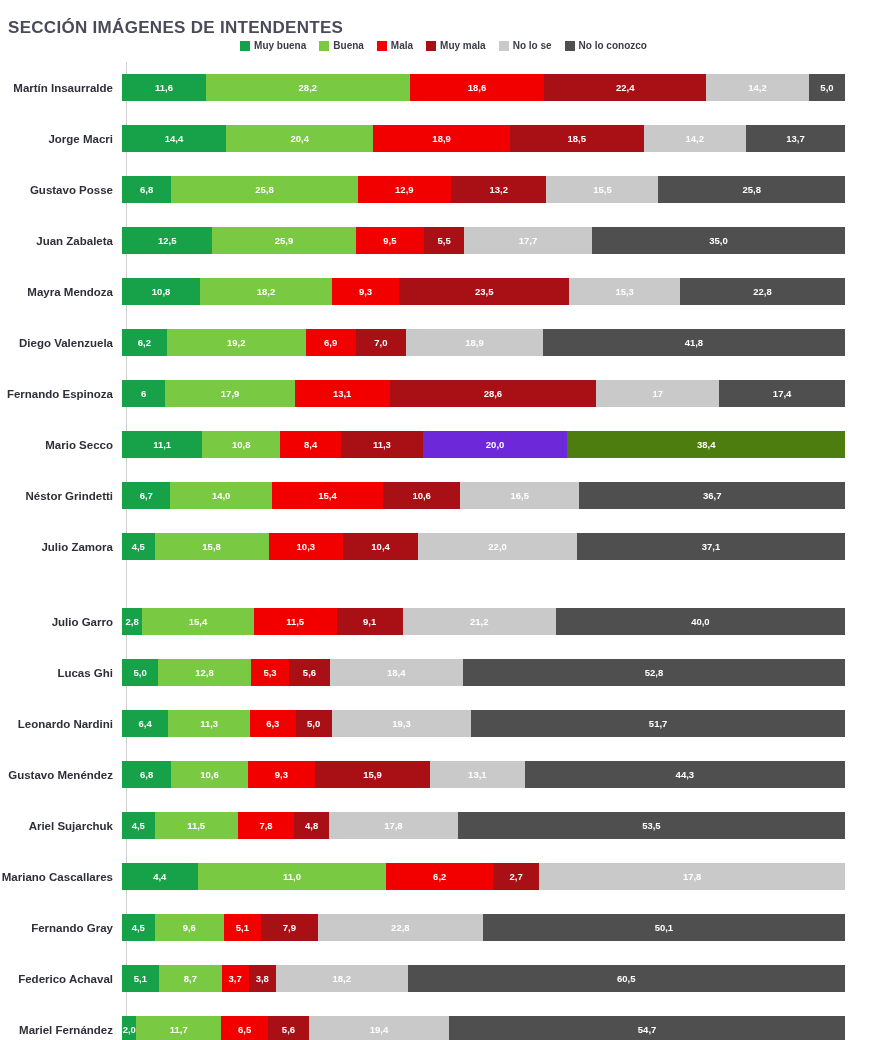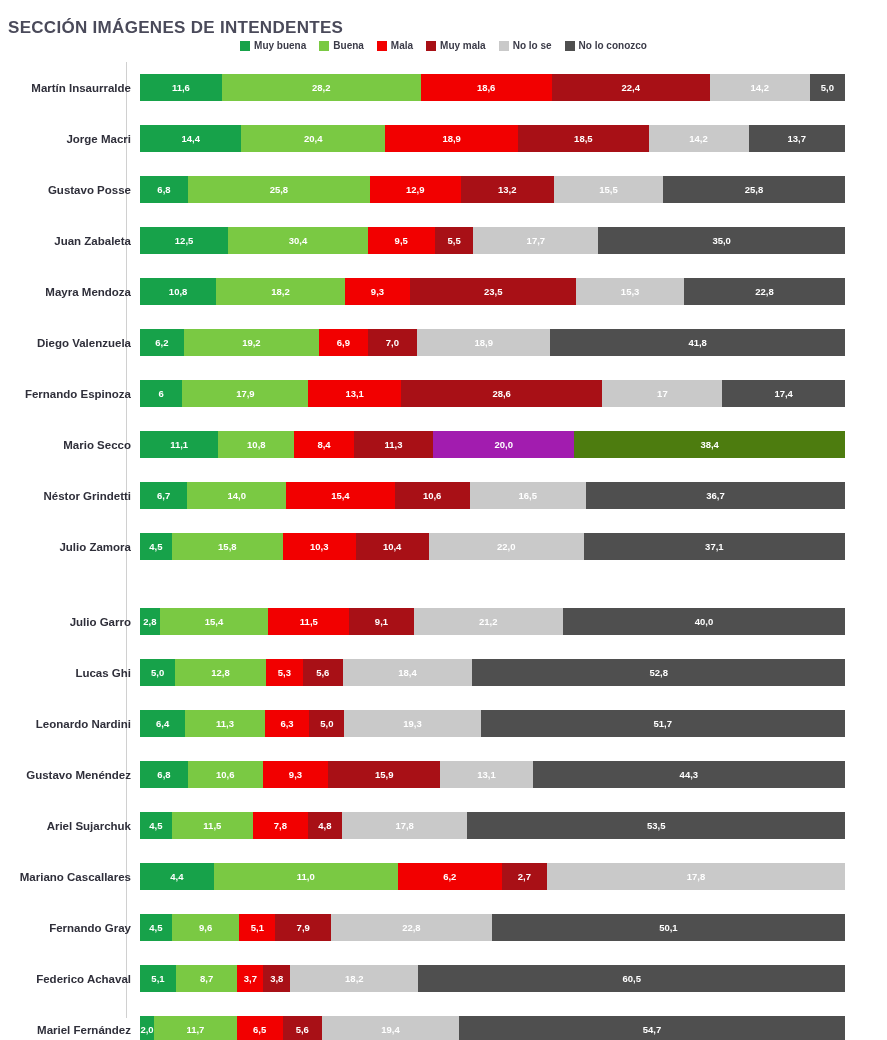--- a/index.html
+++ b/index.html
@@ -54,21 +54,20 @@
     top: 62px;
     width: 1px;
     height: 956px;
     background: #d0d0d0;
   }
   .row {
     position: relative;
     height: 51px;
     display: flex;
     align-items: center;
-    padding-left: 18px;
   }
   .row.gap-after { margin-bottom: 24px; }
   .row-label {
     width: 122px;
     text-align: right;
     padding-right: 9px;
     font-size: 11.5px;
     font-weight: bold;
     color: #2f2f3a;
     white-space: nowrap;
@@ -197,21 +196,21 @@
           </div>
         </div>
       </div>
       <div class="row">
         <div class="row-label">Juan Zabaleta</div>
         <div class="bar">
           <div class="seg" style="background: rgb(23, 162, 74); flex: 12.5 0 0%;">
             <span>12,5</span>
           </div>
           <div class="seg" style="background: rgb(122, 201, 67); flex: 19.8 0 0%;">
-            <span>30,4</span>
+            <span>25,9</span>
           </div>
           <div class="seg" style="background: rgb(242, 0, 0); flex: 9.5 0 0%;">
             <span>9,5</span>
           </div>
           <div class="seg" style="background: rgb(168, 16, 22); flex: 5.5 0 0%;">
             <span>5,5</span>
           </div>
           <div class="seg" style="background: rgb(201, 201, 201); flex: 17.7 0 0%;">
             <span>17,7</span>
           </div>
@@ -297,21 +296,21 @@
           </div>
           <div class="seg" style="background: rgb(122, 201, 67); flex: 10.8 0 0%;">
             <span>10,8</span>
           </div>
           <div class="seg" style="background: rgb(242, 0, 0); flex: 8.4 0 0%;">
             <span>8,4</span>
           </div>
           <div class="seg" style="background: rgb(168, 16, 22); flex: 11.3 0 0%;">
             <span>11,3</span>
           </div>
-          <div class="seg" style="background: #a21caf; flex: 20 0 0%; text-align: right;">
+          <div class="seg" style="background: #6d28d9; flex: 20 0 0%; text-align: right;">
             <span>20,0</span>
           </div>
           <div class="seg" style="background: #4d7c0f; flex: 38.4 0 0%; justify-content: center;">
             <span>38,4</span>
           </div>
         </div>
       </div>
       <div class="row">
         <div class="row-label">Néstor Grindetti</div>
         <div class="bar">

